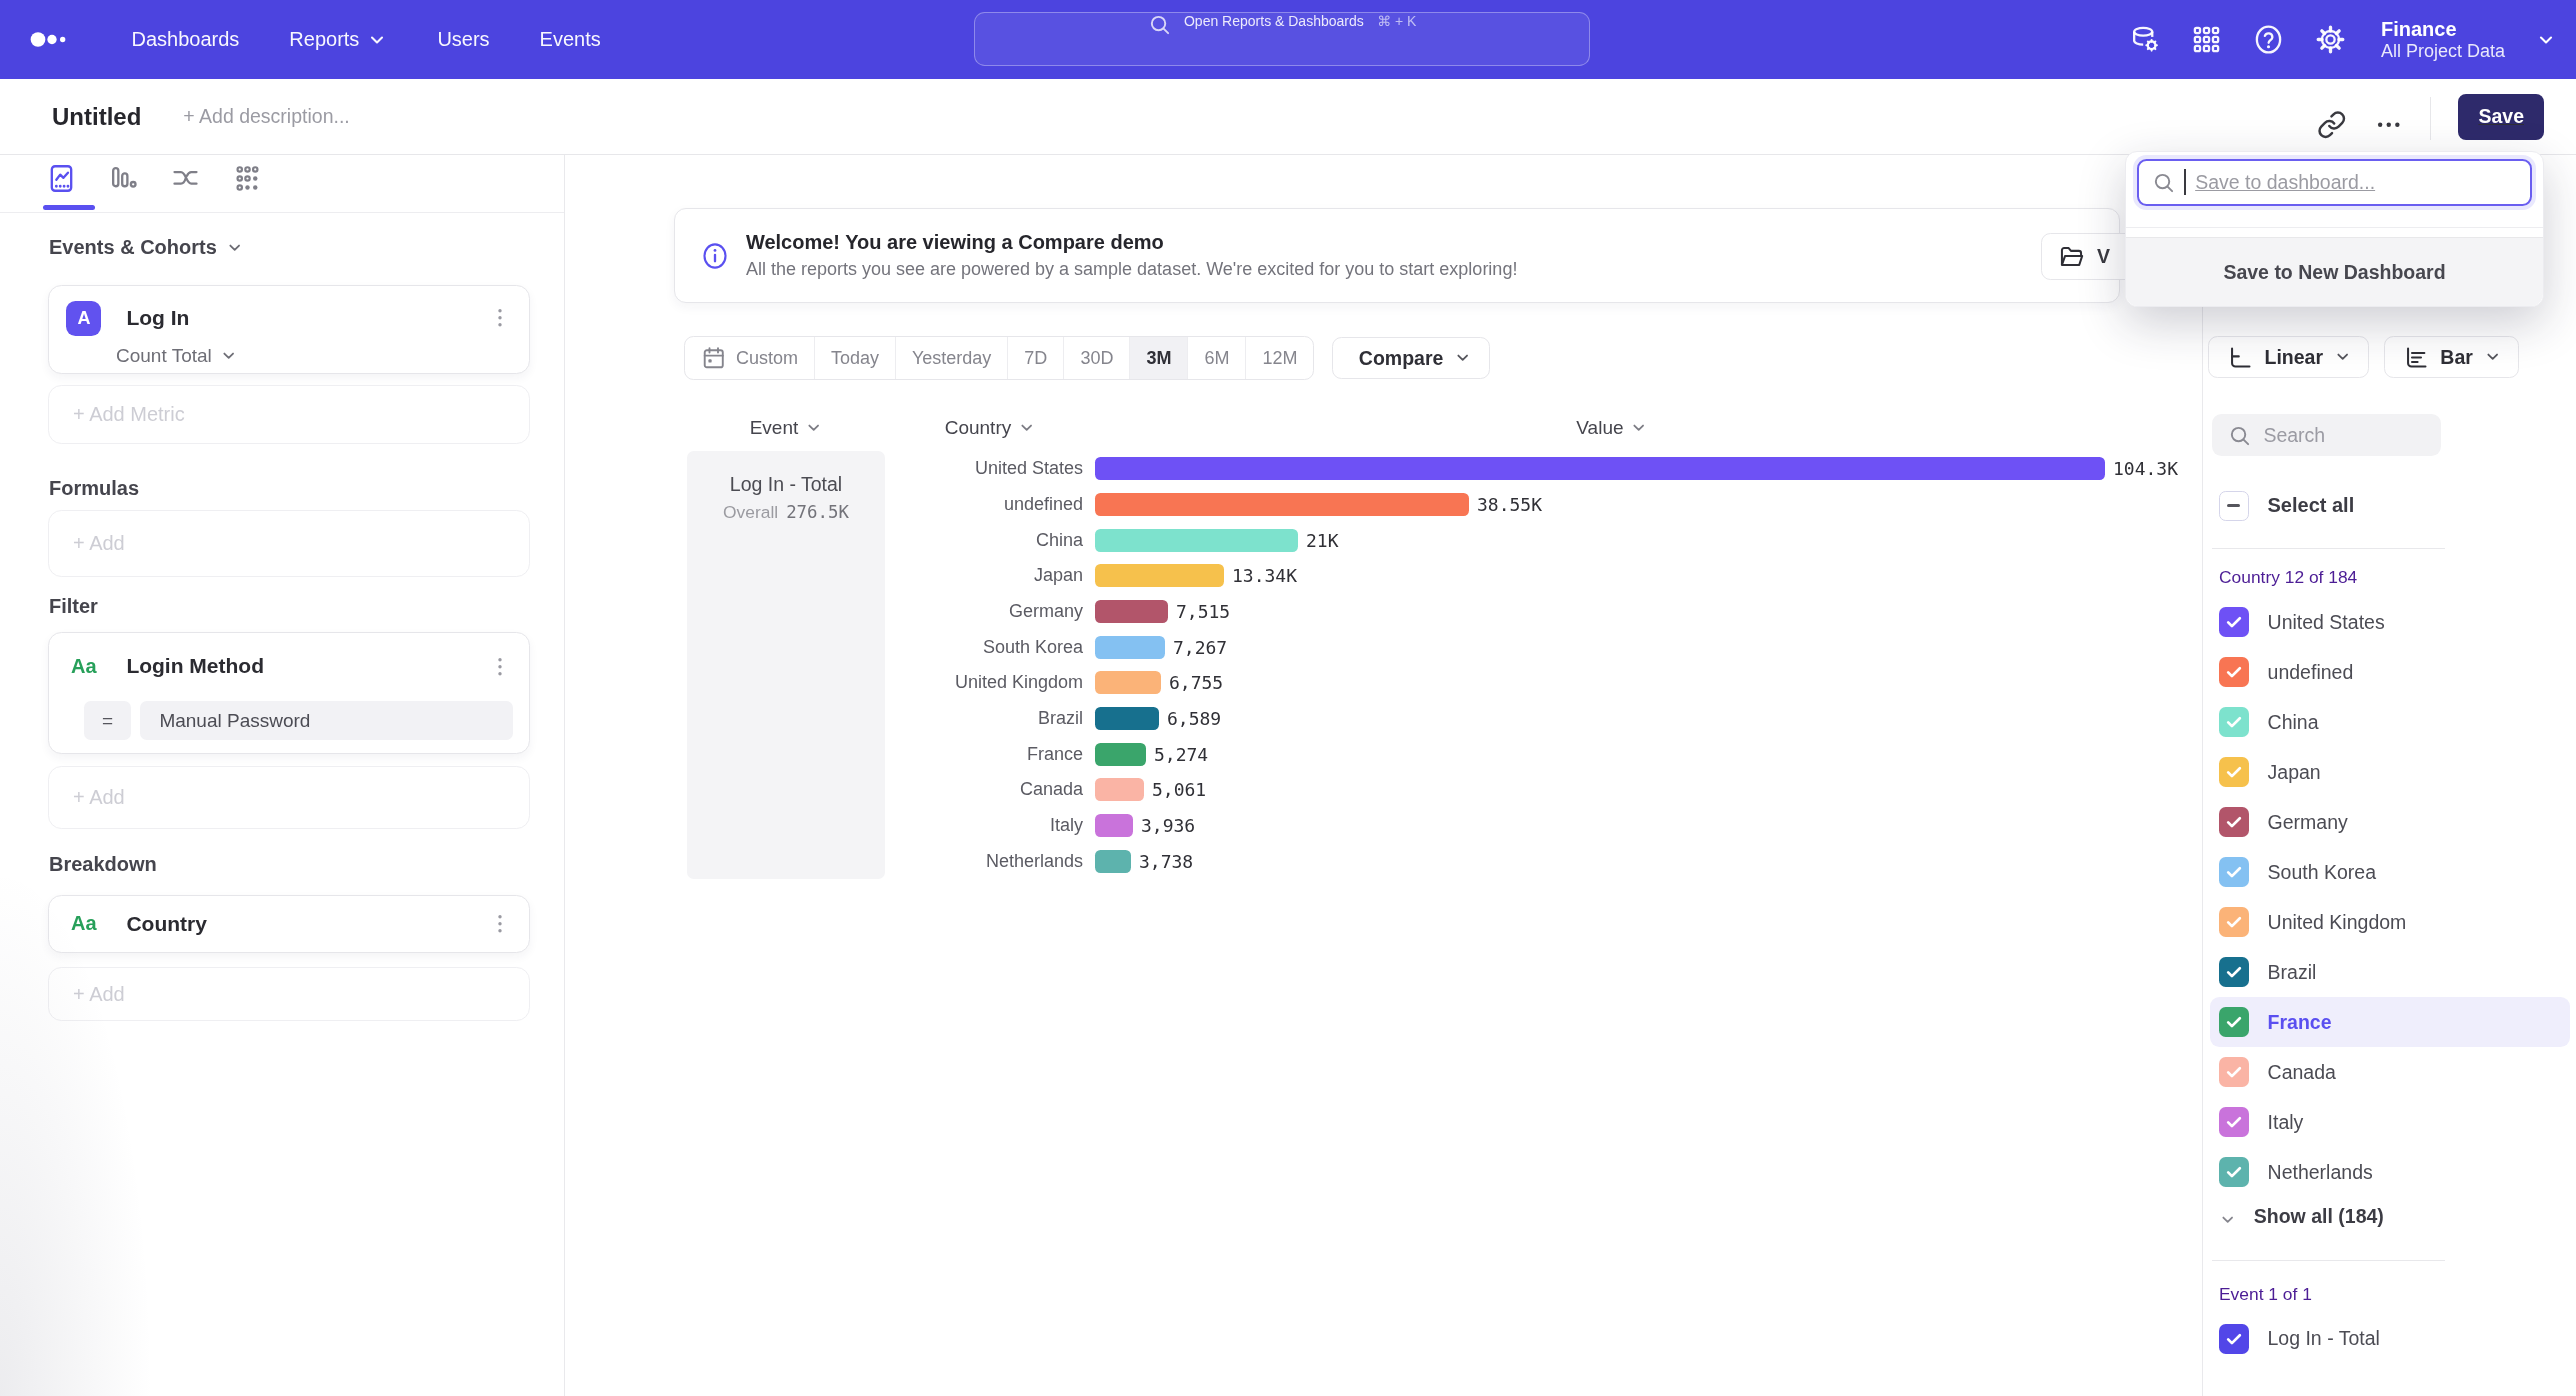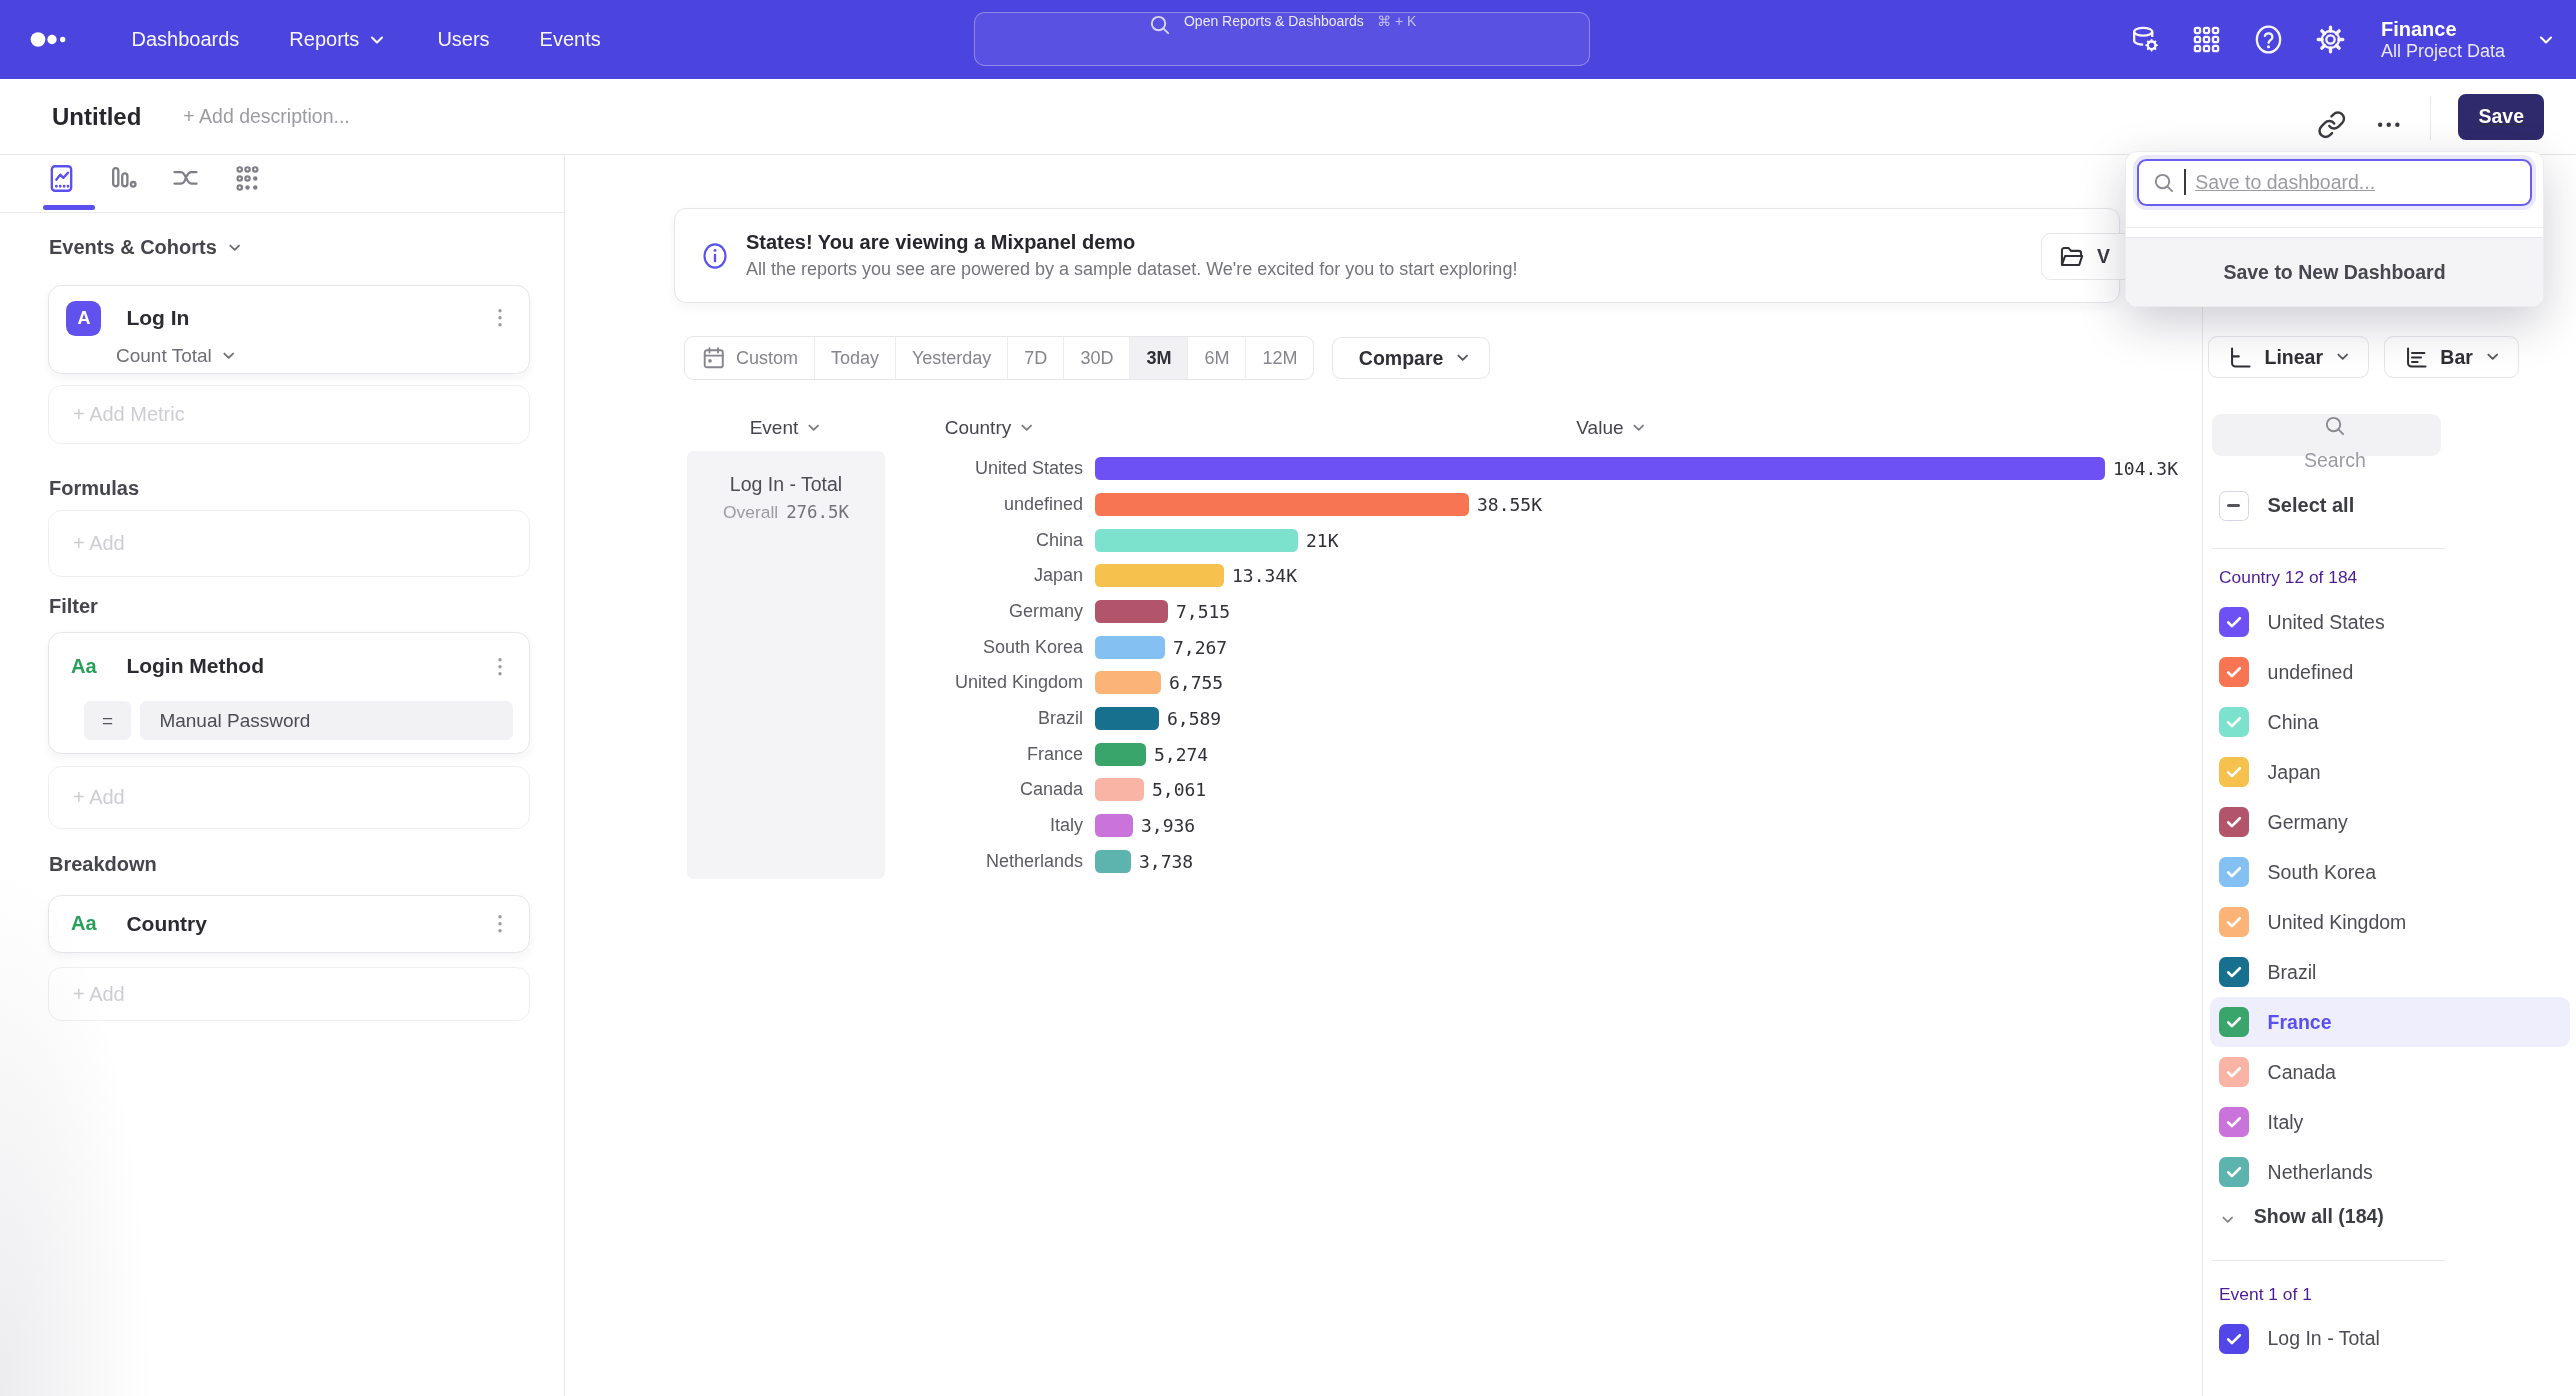--- a/index.html
+++ b/index.html
@@ -72,21 +72,21 @@
   .ecoverall .lab{color:#9b9ba1;}
   .ecoverall .val{color:#73737a;font-family:"DejaVu Sans Mono",monospace;}
   .rows{position:absolute;left:320px;top:297px;width:1301px;height:428px;display:flex;flex-direction:column;}
   .crow{display:flex;align-items:center;height:36px;}
   .clabel{width:210px;text-align:right;padding-right:12px;box-sizing:border-box;font-size:18px;color:#5b5b63;flex:none;}
   .cbar{height:23px;border-radius:5.4px;flex:none;}
   .cval{margin-left:8px;font-family:"DejaVu Sans Mono",monospace;font-size:18px;color:#303036;white-space:nowrap;}
   
   .panel{position:absolute;top:154px;right:0;width:374px;bottom:0;background:#fff;border-left:1.3px solid #e9e9ec;box-sizing:border-box;}
   .panelbtns{position:absolute;left:5.4px;top:182px;display:flex;gap:14.8px;}
-  .psearch{position:absolute;left:9.4px;top:260px;width:229px;height:42px;background:#f2f2f4;border-radius:9.4px;display:flex;align-items:center;gap:12px;padding-left:16px;box-sizing:border-box;font-size:19.5px;color:#9b9ba3;flex-direction:column;}
+  .psearch{position:absolute;left:9.4px;top:260px;width:229px;height:42px;background:#f2f2f4;border-radius:9.4px;display:flex;align-items:center;gap:12px;padding-left:16px;box-sizing:border-box;font-size:19.5px;color:#9b9ba3;}
   .mag{width:23px;height:23px;color:#8a8a92;flex:none;}
   .selrow{position:absolute;left:16px;top:337px;display:flex;align-items:center;gap:19px;cursor:pointer;}
   .cb{width:29.5px;height:29.5px;border-radius:6.7px;display:flex;align-items:center;justify-content:center;flex:none;}
   .cb.ind{background:#fff;border:1.3px solid #d5d5ea;box-sizing:border-box;}
   .dash{width:13.4px;height:3.4px;border-radius:2px;background:#55555c;}
   .sellab{font-size:20px;font-weight:600;color:#3c3c44;}
   .pdiv{position:absolute;left:9.4px;width:233px;height:1.3px;background:#e8e8eb;}
   .pseclab{position:absolute;left:16px;font-size:17.4px;color:#4c1d95;}
   .fitems{position:absolute;left:6.7px;top:443px;width:360px;display:flex;flex-direction:column;}
   .fitem{display:flex;align-items:center;gap:19px;height:50px;padding-left:9.4px;border-radius:9.4px;cursor:pointer;}
@@ -307,21 +307,21 @@
 
   <div class="main">
 
     <div class="banner">
       <svg class="bicon" viewBox="0 0 24 24">
           <ellipse cx="12" cy="12" rx="9" ry="10" fill="none" stroke="currentColor" stroke-width="1.8"></ellipse>
           <path d="M12 11v5.5" stroke="currentColor" stroke-width="2" stroke-linecap="round"></path>
           <circle cx="12" cy="7.2" r="1.2" fill="currentColor"></circle>
         </svg>
       <div class="btexts">
-        <div class="btitle">States! You are viewing a Mixpanel demo</div>
+        <div class="btitle">Welcome! You are viewing a Compare demo</div>
         <div class="bsub">All the reports you see are powered by a sample dataset. We're excited for you to start exploring!</div>
       </div>
       <div class="viewbtn">
         <svg style="width:27px;height:27px;color:#2f2f36;" viewBox="0 0 24 24">
             <path d="M3.5 19.5v-13a2 2 0 0 1 2-2h4l2 2.5h7a2 2 0 0 1 2 2v2" fill="none" stroke="currentColor" stroke-width="1.8" stroke-linejoin="round"></path>
             <path d="M3.5 19.5l2.8-8h15.2l-2.6 8z" fill="none" stroke="currentColor" stroke-width="1.8" stroke-linejoin="round"></path>
           </svg>
         <span>V</span>
       </div>
     </div>

